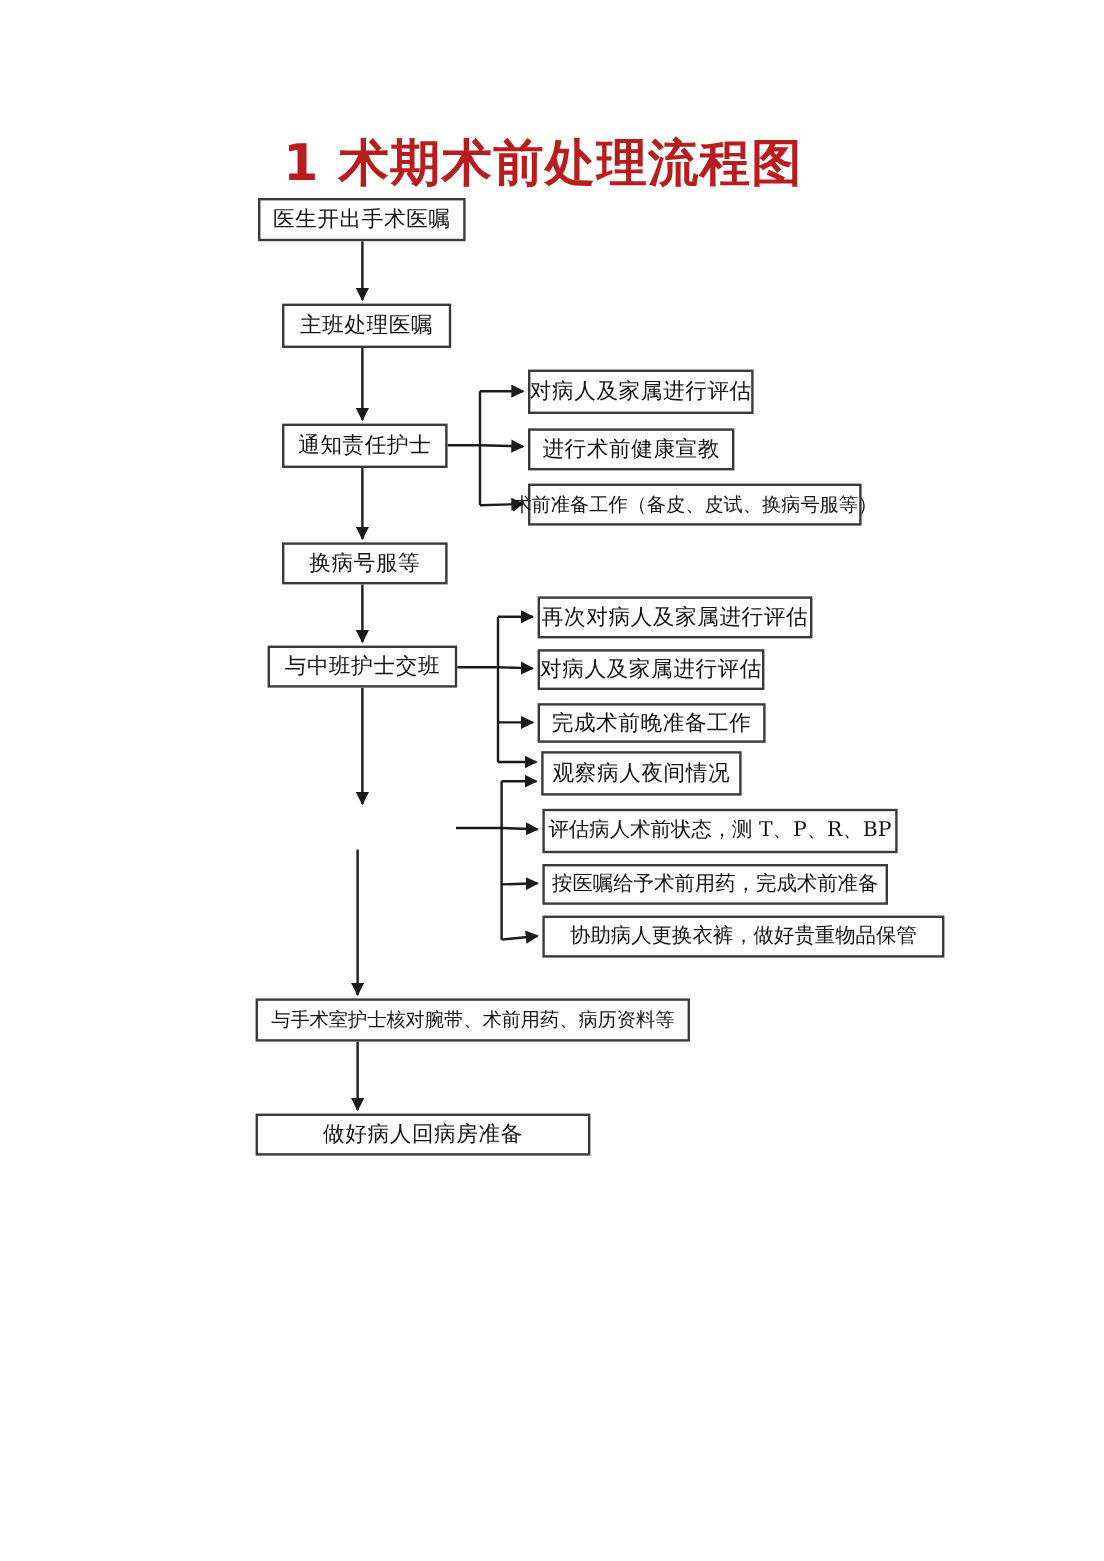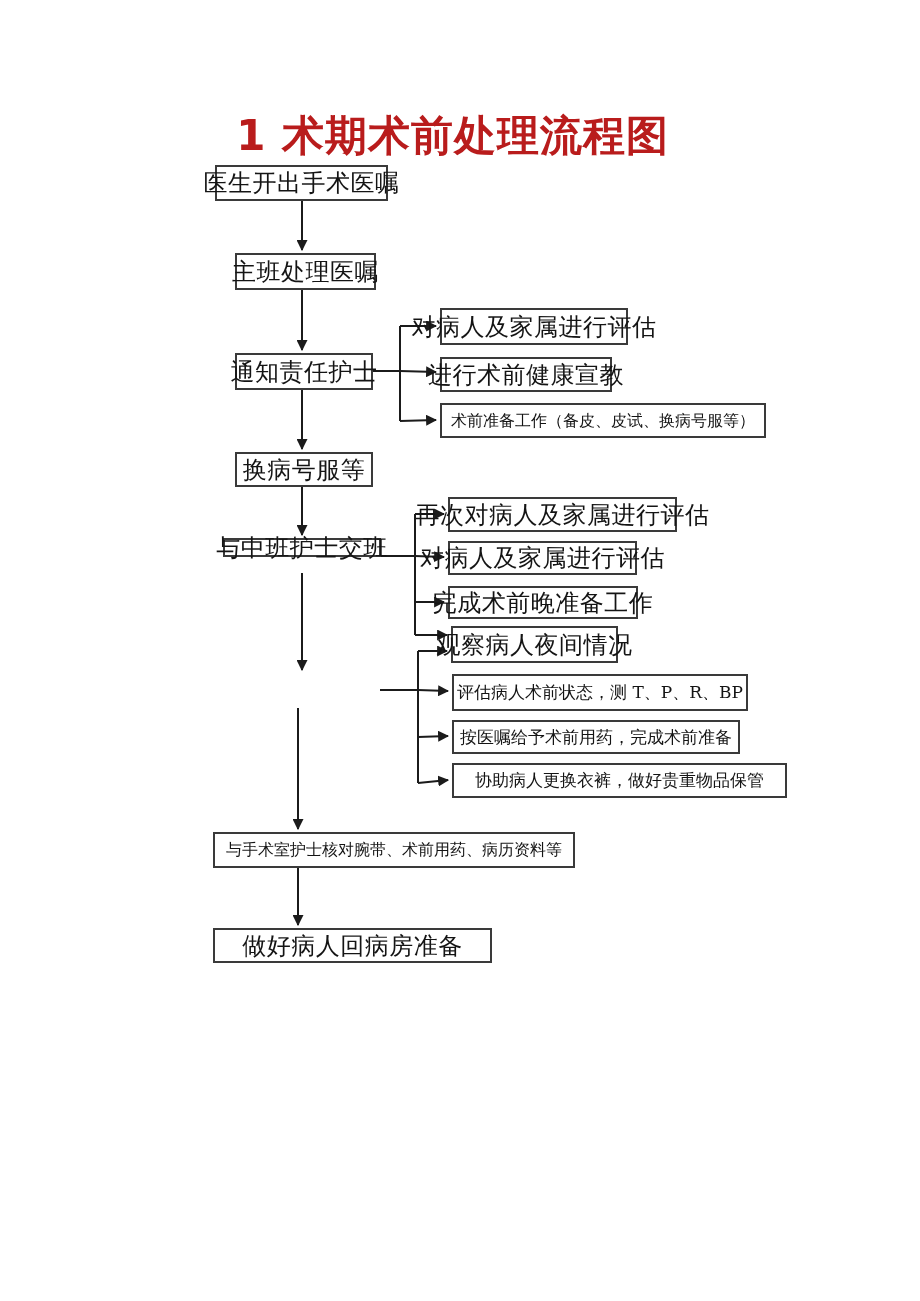--- a/index.html
+++ b/index.html
@@ -9,38 +9,38 @@
   .title{
     position:absolute;left:229px;top:108px;width:440px;height:50px;
     text-align:right;font-size:42px;font-weight:700;color:#b91c1c;
     font-family:"DejaVu Sans","Liberation Sans",sans-serif;
     letter-spacing:1px;white-space:nowrap;
   }
   .node{
     position:absolute;box-sizing:border-box;
     border:2px solid #3a3a3a;background:#ffffff;
     display:flex;align-items:center;justify-content:center;
-    font-size:24px;color:#141414;white-space:nowrap;line-height:1;
+    font-size:18px;color:#141414;white-space:nowrap;line-height:1;
     letter-spacing:0.5px;
   }
   .fs17{font-size:17px;letter-spacing:0;}
   .fs16{font-size:16px;letter-spacing:0;}
   
   .m1{left:215px;top:165px;width:173px;height:36px;}
   .m2{left:235px;top:253px;width:141px;height:37px;}
   .m3{left:235px;top:353px;width:138px;height:37px;}
   .m4{left:235px;top:452px;width:138px;height:35px;}
-  .m5{left:223px;top:538px;width:158px;height:19px;}
+  .m5{left:223px;top:538px;width:158px;height:35px;}
   .m6{left:225px;top:673px;width:155px;height:35px;}
   .m7{left:213px;top:832px;width:362px;height:36px;}
   .m8{left:213px;top:928px;width:279px;height:35px;}
   
   .a1{left:440px;top:308px;width:188px;height:37px;}
   .a2{left:440px;top:357px;width:172px;height:35px;}
-  .a3{left:440px;top:403px;width:326px;height:35px;}
+  .a3{left:440px;top:403px;width:278px;height:35px;}
   
   .b1{left:448px;top:497px;width:229px;height:35px;}
   .b2{left:448px;top:541px;width:189px;height:34px;}
   .b3{left:448px;top:586px;width:190px;height:33px;}
   .b4{left:451px;top:626px;width:167px;height:37px;}
   
   .c1{left:452px;top:674px;width:296px;height:37px;}
   .c2{left:452px;top:720px;width:288px;height:34px;}
   .c3{left:452px;top:763px;width:335px;height:35px;}
 </style>

